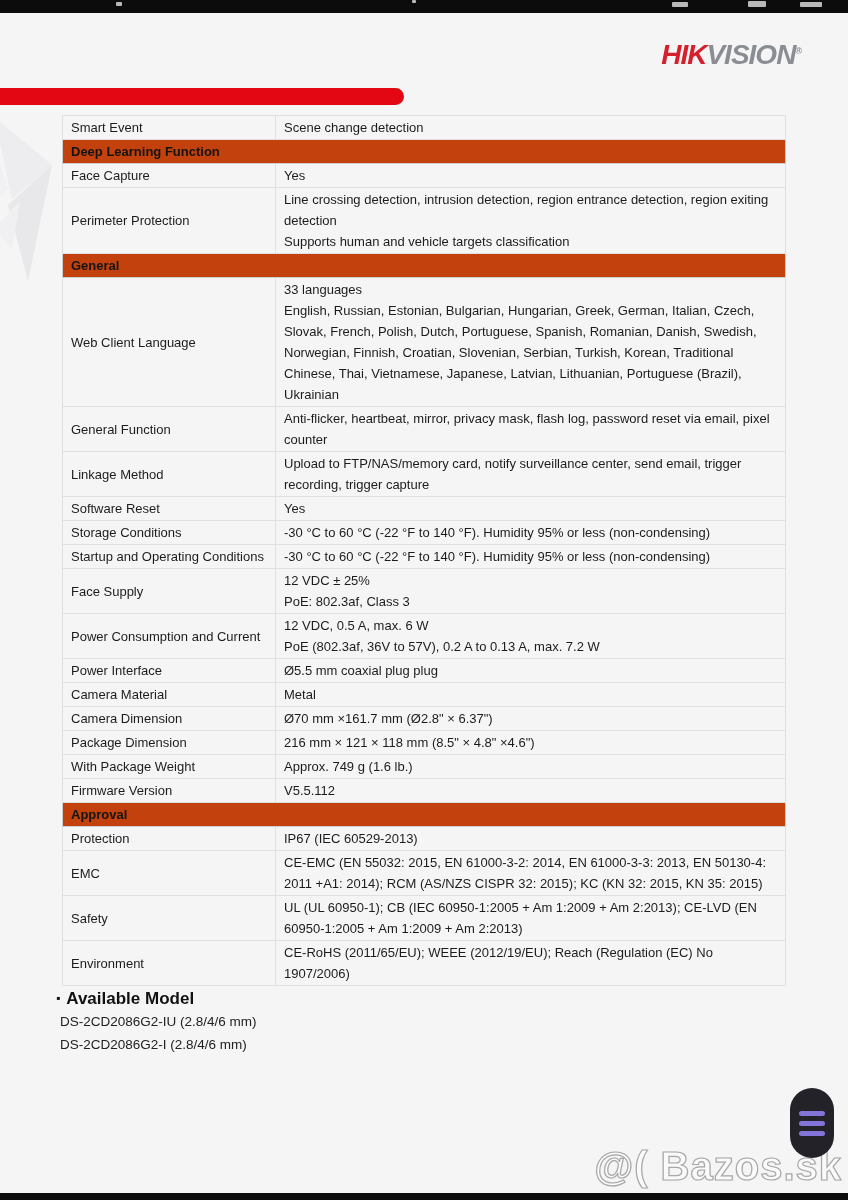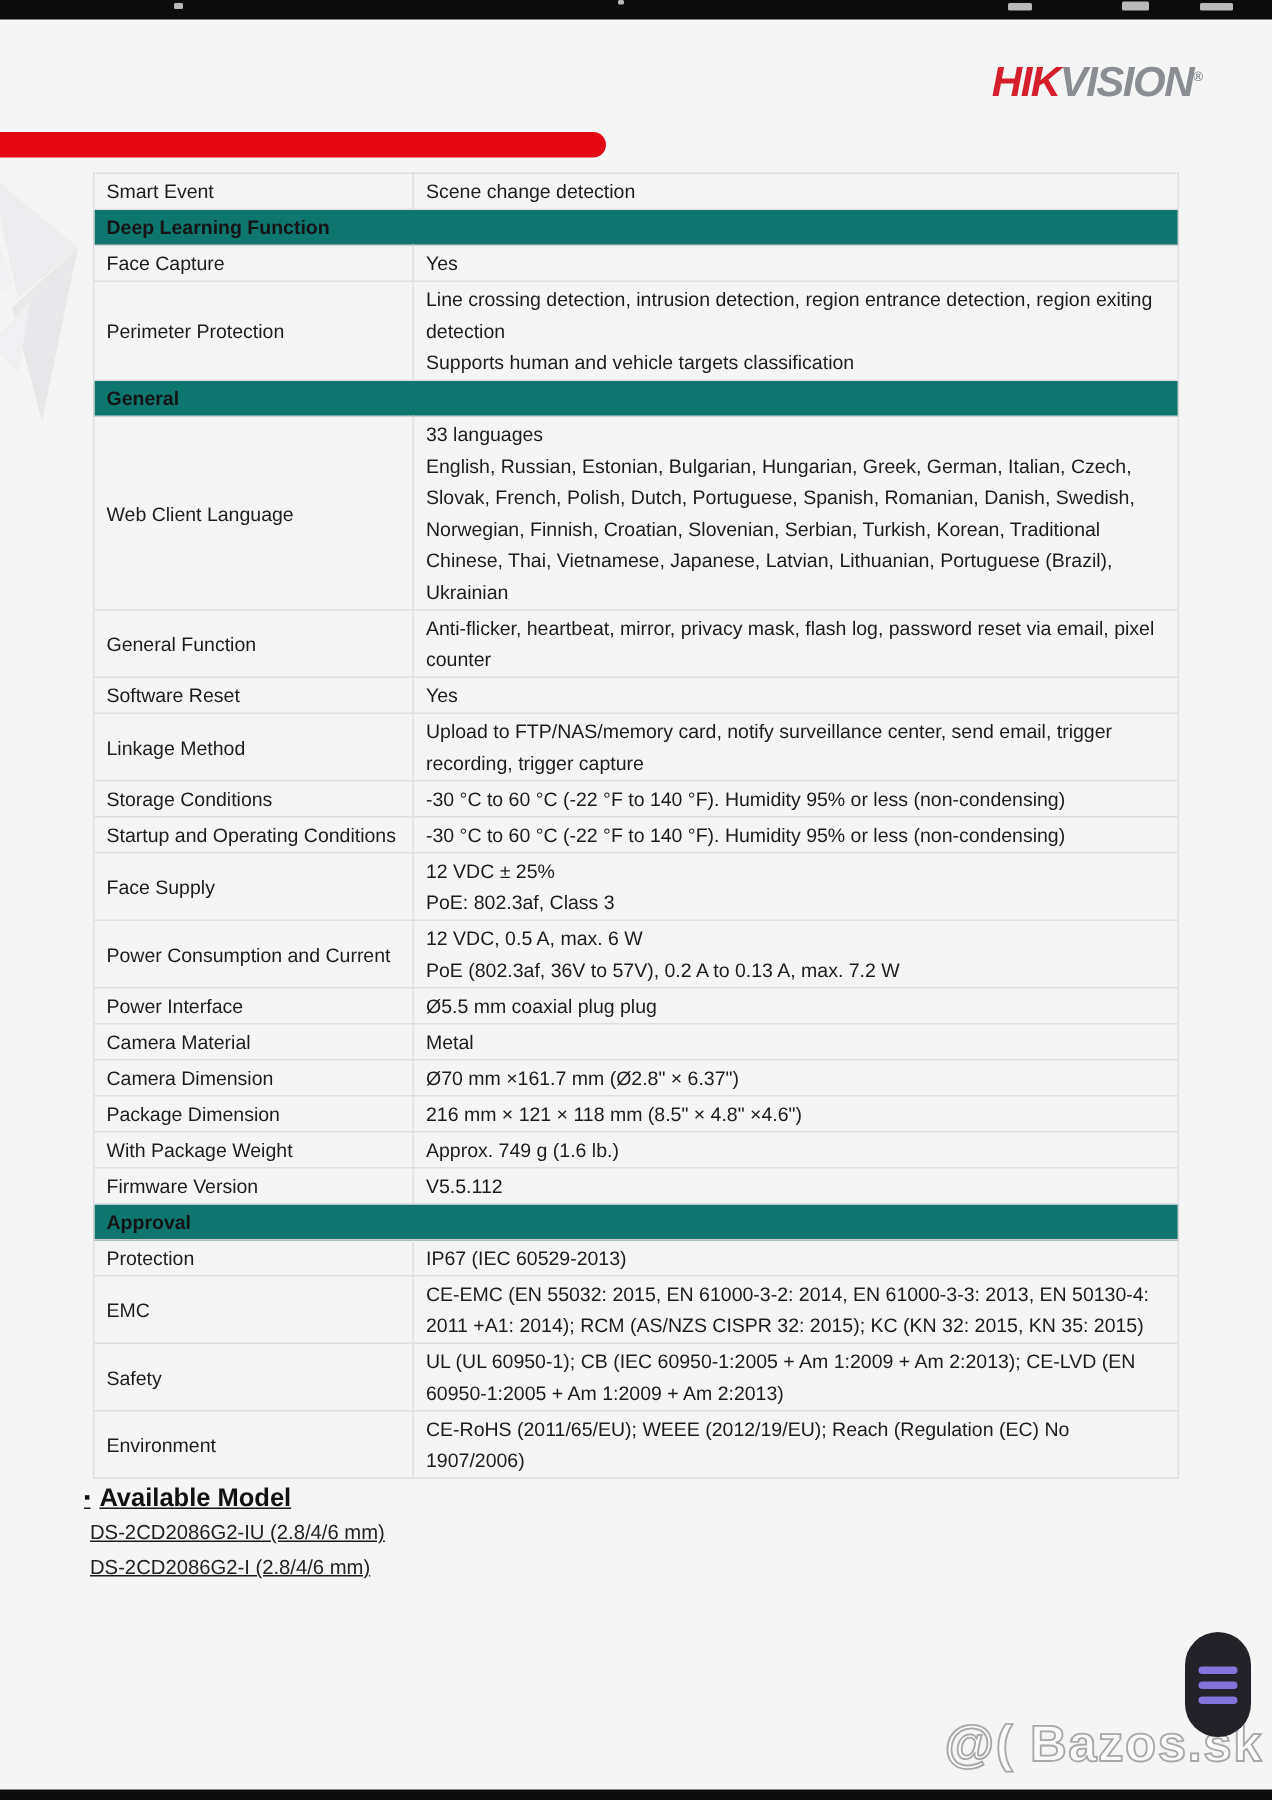--- a/index.html
+++ b/index.html
@@ -33,41 +33,41 @@
   
   .red-bar { position:absolute; top:88px; left:0; width:404px; height:17px;
              background:#e30613; border-radius:0 9px 9px 0; z-index:1; }
 
   
   .spec-table { position:absolute; left:62px; top:115px; width:724px;
                 border-collapse:collapse; table-layout:fixed; font-size:13px; z-index:1; }
   .spec-table td { border:1px solid #e0e0e2; padding:1px 8px; line-height:21px;
                    vertical-align:middle; word-wrap:break-word; }
   .spec-table td.label { width:196px;margin-left:32px; }
-  .spec-table tr.section td { background:#0f766e; border-color:#cfcfcf;
+  .spec-table tr.section td { background:#c2410c; border-color:#cfcfcf;
                               font-weight:bold; color:#141414; }
   .vline { line-height:21px; }
 
   
-  .available { position:absolute; left:56px; top:989px; z-index:1;text-decoration:underline; }
+  .available { position:absolute; left:56px; top:989px; z-index:1; }
   .available .heading { font-size:17px; font-weight:bold; color:#111; }
   .available .heading .bullet { font-size:12px; vertical-align:2px; margin-right:6px; }
   .available .model { font-size:13.5px; color:#222; line-height:21px; margin-left:4px; margin-top:2px; }
   .available .model:first-of-type { margin-top:7px; }
 
   
   .menu-button { position:absolute; right:14px; top:1088px; width:44px; height:70px;
                  background:#232228; border-radius:22px; z-index:6; cursor:pointer;
                  display:flex; flex-direction:column; justify-content:center;
                  align-items:center; gap:5px; }
   .menu-button .bar { width:26px; height:5px; background:#8274d9; border-radius:2.5px; }
 
   
   .bazos { position:absolute; right:6px; top:1144px; z-index:4;
-           font-size:34px; font-weight:bold; letter-spacing:1px;
+           font-size:40px; font-weight:bold; letter-spacing:1px;
            color:#fafafa; -webkit-text-stroke:1.2px #a8a8a8;
            text-shadow:0 0 1px #b5b5b5; white-space:nowrap; }
 </style>
 </head>
 <body>
 
 <div class="top-bar">
   <div class="frag frag1"></div>
   <div class="frag frag2"></div>
   <div class="frag frag3"></div>
@@ -124,29 +124,29 @@
           <div class="vline">English, Russian, Estonian, Bulgarian, Hungarian, Greek, German, Italian, Czech, Slovak, French, Polish, Dutch, Portuguese, Spanish, Romanian, Danish, Swedish, Norwegian, Finnish, Croatian, Slovenian, Serbian, Turkish, Korean, Traditional Chinese, Thai, Vietnamese, Japanese, Latvian, Lithuanian, Portuguese (Brazil), Ukrainian</div>
         </td>
       </tr>
       <tr>
         <td class="label">General Function</td>
         <td class="value">
           <div class="vline">Anti-flicker, heartbeat, mirror, privacy mask, flash log, password reset via email, pixel counter</div>
         </td>
       </tr>
       <tr>
+        <td class="label">Linkage Method</td>
+        <td class="value">
+          <div class="vline">Upload to FTP/NAS/memory card, notify surveillance center, send email, trigger recording, trigger capture</div>
+        </td>
+      </tr>
+      <tr>
         <td class="label">Software Reset</td>
         <td class="value">
           <div class="vline">Yes</div>
-        </td>
-      </tr>
-      <tr>
-        <td class="label">Linkage Method</td>
-        <td class="value">
-          <div class="vline">Upload to FTP/NAS/memory card, notify surveillance center, send email, trigger recording, trigger capture</div>
         </td>
       </tr>
       <tr>
         <td class="label">Storage Conditions</td>
         <td class="value">
           <div class="vline">-30 °C to 60 °C (-22 °F to 140 °F). Humidity 95% or less (non-condensing)</div>
         </td>
       </tr>
       <tr>
         <td class="label">Startup and Operating Conditions</td>

